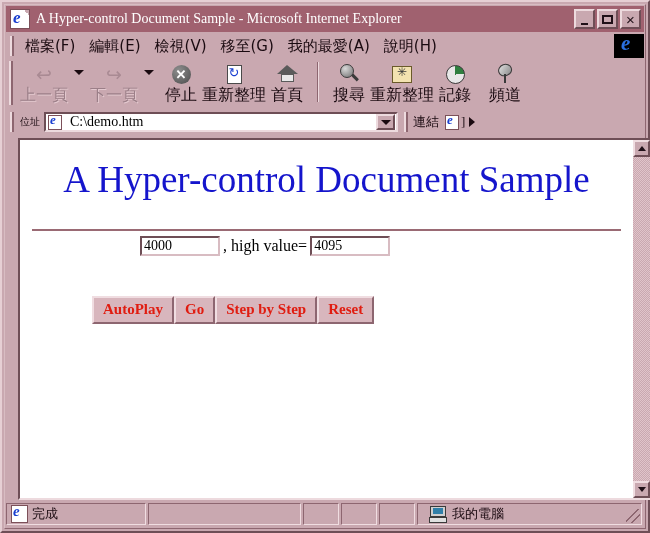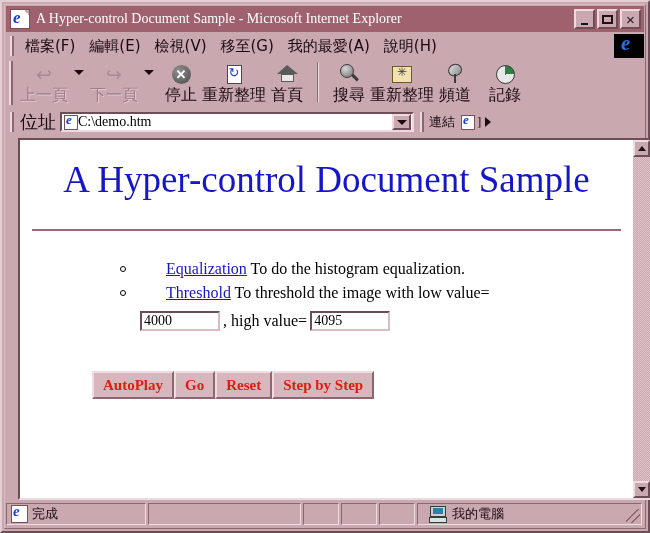--- a/index.html
+++ b/index.html
@@ -360,21 +360,21 @@
     position: absolute;
     left: 4px; top: 108px;
     width: 638px; height: 24px;
     background: #c9a8b0;
     display: flex;
     align-items: center;
     box-sizing: border-box;
   }
   .addr-label {
     font-family: "DejaVu Sans", sans-serif;
-    font-size: 18px;
+    font-size: 10px;
     color: #1a0a10;
     margin: 0 4px 0 2px;
     white-space: nowrap;
   }
   .addr-field {
     flex: 0 0 auto;
     width: 354px;
     height: 20px;
     background: #ffffff;
     border-top: 2px solid #6e4e56;
@@ -402,21 +402,21 @@
     font-family: "Liberation Serif", serif;
     font-style: italic;
     font-weight: bold;
     font-size: 13px;
     color: #1a3fd0;
   }
   .addr-value {
     font-family: "Liberation Serif", serif;
     font-size: 14px;
     color: #000000;
-    margin-left: 0;
+    margin-left: 8px;
     white-space: nowrap;
     flex: 1 1 auto;
     overflow: hidden;
   }
   .addr-drop {
     width: 19px; height: 16px;
     margin-right: 1px;
     background: #c9a8b0;
     border-top: 2px solid #eddade;
     border-left: 2px solid #eddade;
@@ -809,32 +809,32 @@
       <span class="lbl">搜尋</span>
     </div>
     <div class="tb-btn">
       <span class="ico">
           <span class="ico-fav"></span>
         </span>
       <span class="lbl">重新整理</span>
     </div>
     <div class="tb-btn narrow">
       <span class="ico">
+          <span class="ico-hist"></span>
+        </span>
+      <span class="lbl">記錄</span>
+    </div>
+    <div class="tb-btn narrow">
+      <span class="ico">
         <span class="ico-chan">
             <span class="dish"></span>
             <span class="mast"></span>
           </span>
       </span>
       <span class="lbl">頻道</span>
-    </div>
-    <div class="tb-btn narrow">
-      <span class="ico">
-          <span class="ico-hist"></span>
-        </span>
-      <span class="lbl">記錄</span>
     </div>
   </div>
 
   <div class="addrbar">
     <div class="menu-grip"></div>
     <div class="addr-label">位址</div>
     <div class="addr-field">
       <span class="addr-ie-ico"></span>
       <span class="addr-value">C:\demo.htm</span>
       <span class="addr-drop">
@@ -848,40 +848,32 @@
       <span class="txt">]</span>
     </div>
     <div class="links-more"></div>
   </div>
 
   <div class="content-frame">
     <div class="page">
       <div class="doc-title">A Hyper-control Document Sample</div>
       <div class="hrule"></div>
 
-      <ul class="list">
-        <li>
-          <a class="doclink" href="#">Equalization</a><span> To do the histogram equalization.</span>
-        </li>
-        <li>
-          <a class="doclink" href="#">Threshold</a><span> To threshold the image with low value=</span>
-        </li>
-      </ul>
 
       <div class="field-row">
         <div class="txtfield">4000</div>
         <span class="field-mid">, high value=</span>
         <div class="txtfield">4095</div>
       </div>
 
       <div class="btn-row">
         <div class="ctl-btn">AutoPlay</div>
         <div class="ctl-btn">Go</div>
+        <div class="ctl-btn">Step by Step</div>
         <div class="ctl-btn">Reset</div>
-        <div class="ctl-btn">Step by Step</div>
       </div>
     </div>
 
     <div class="vscroll">
       <div class="sb-arrow up">
         <span class="tri-up"></span>
       </div>
       <div class="sb-arrow down">
         <span class="tri-dn"></span>
       </div>

